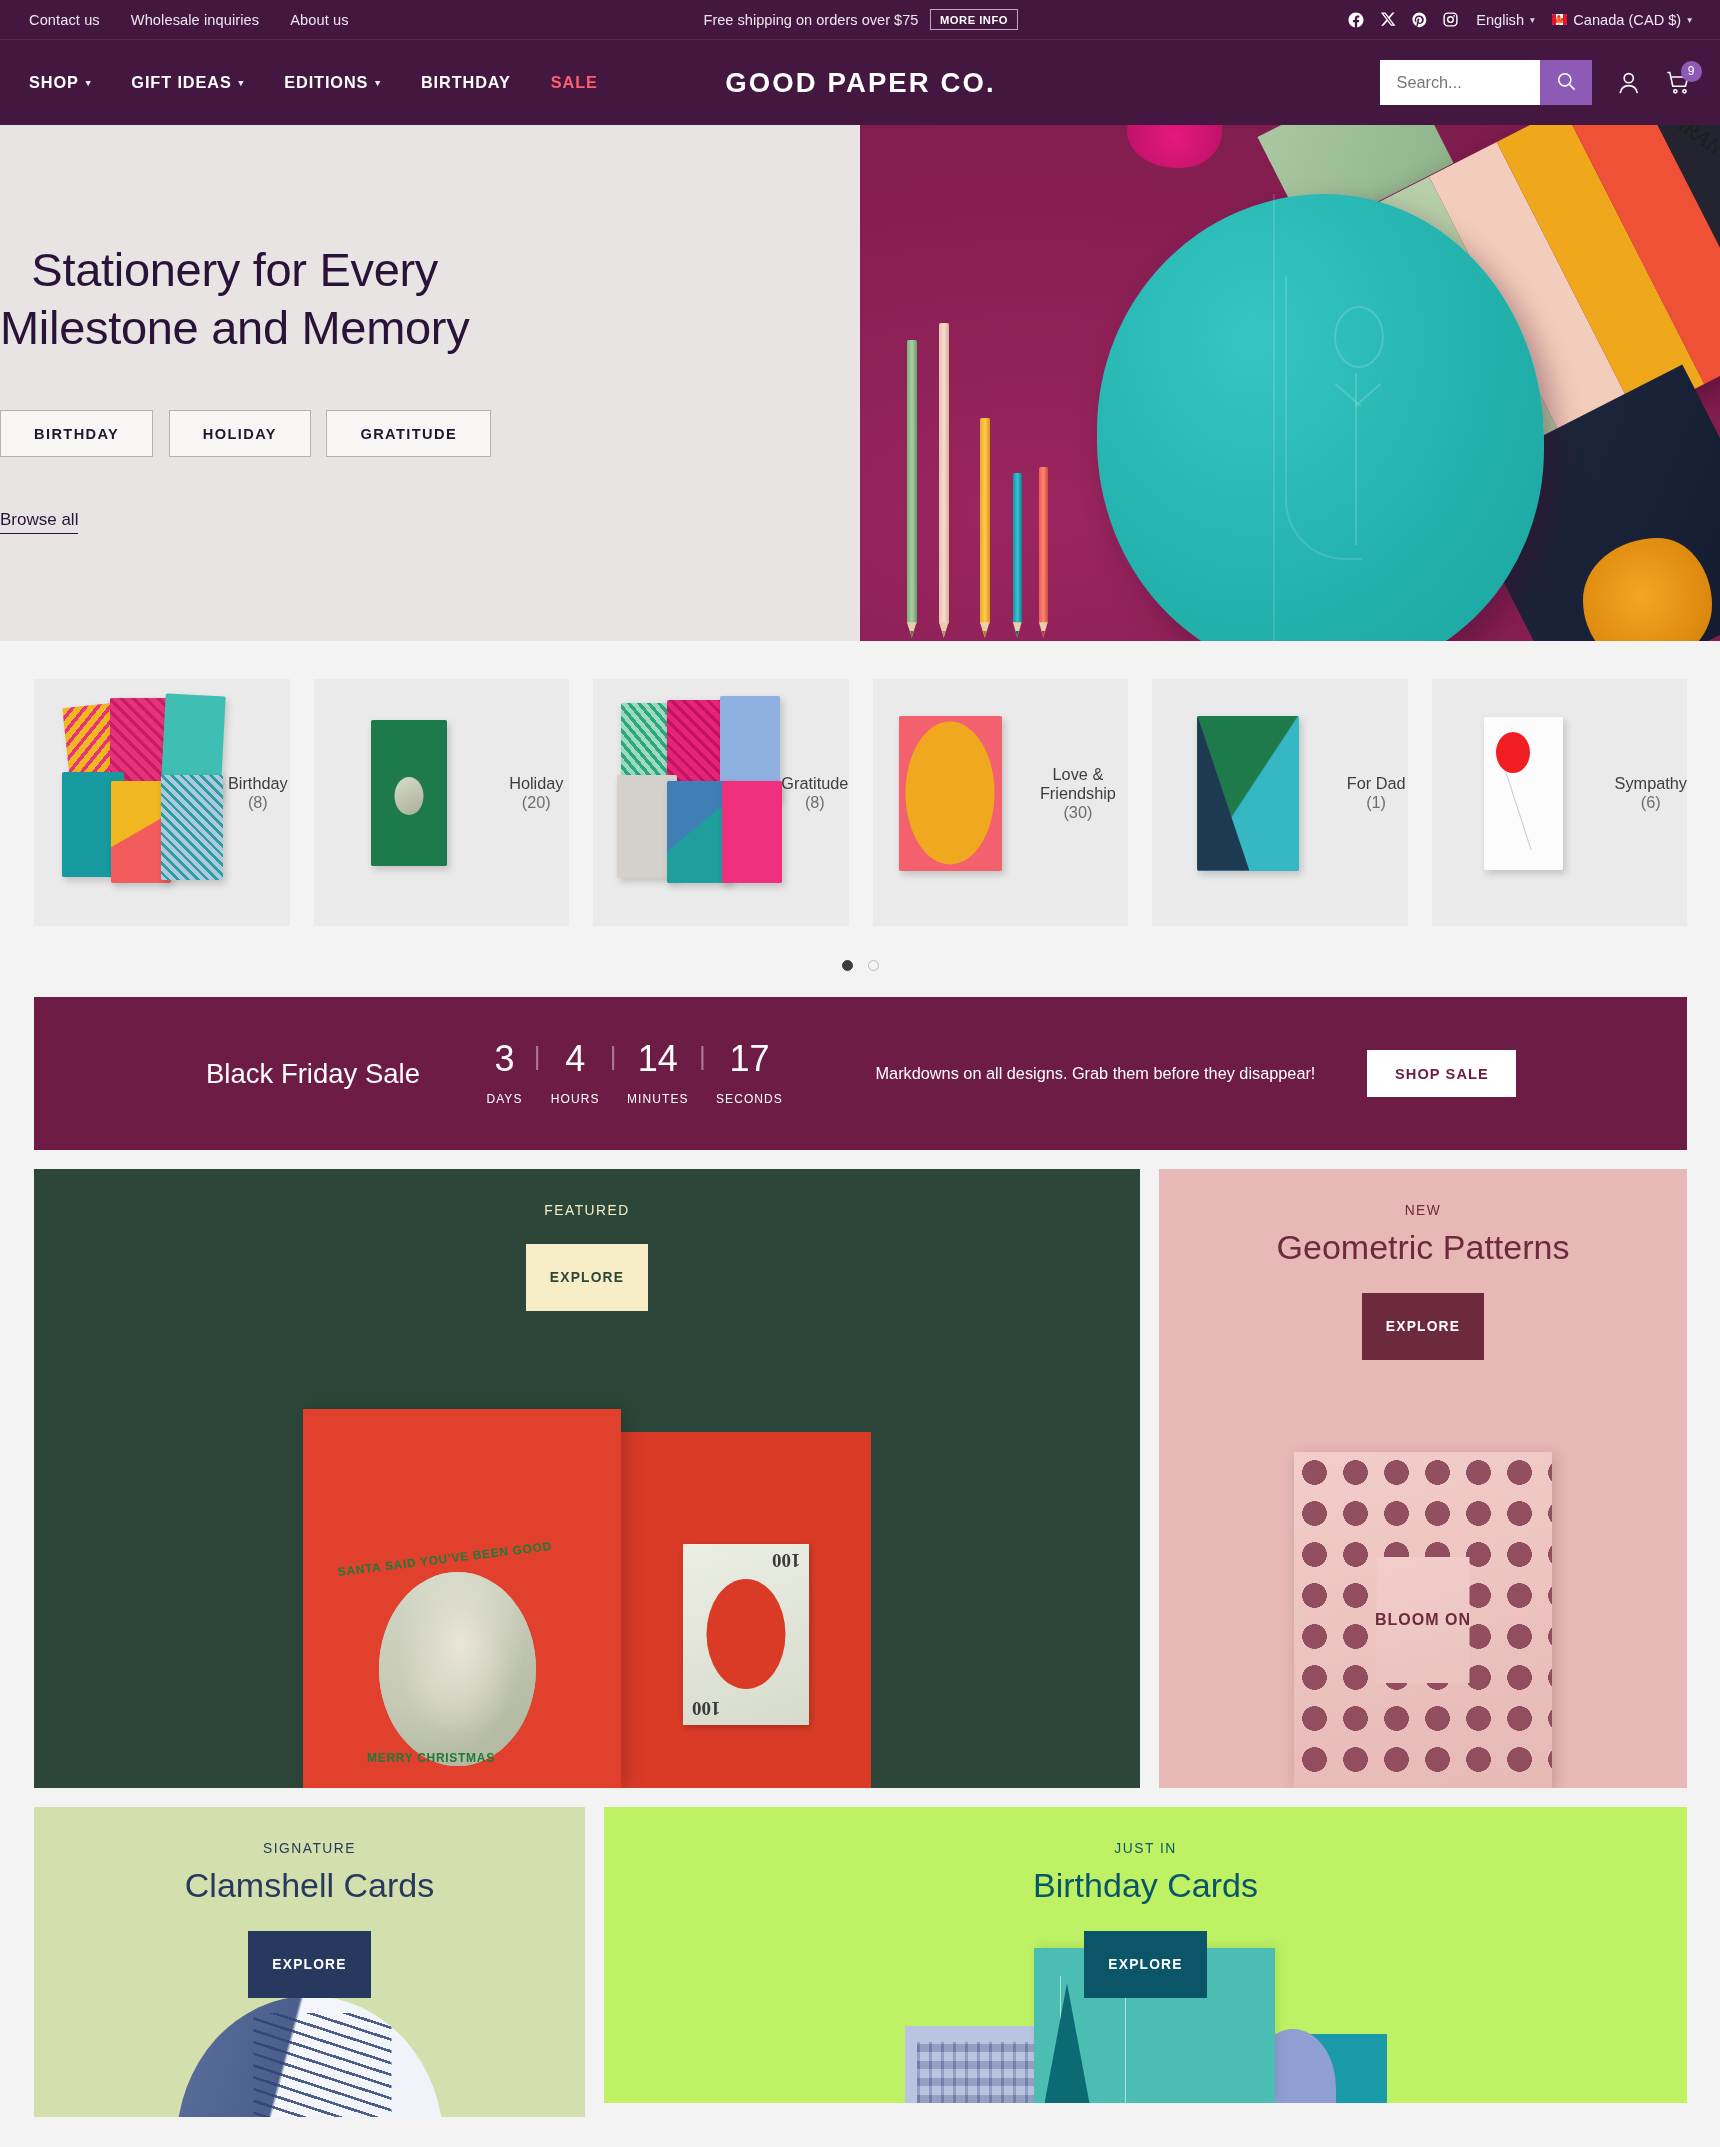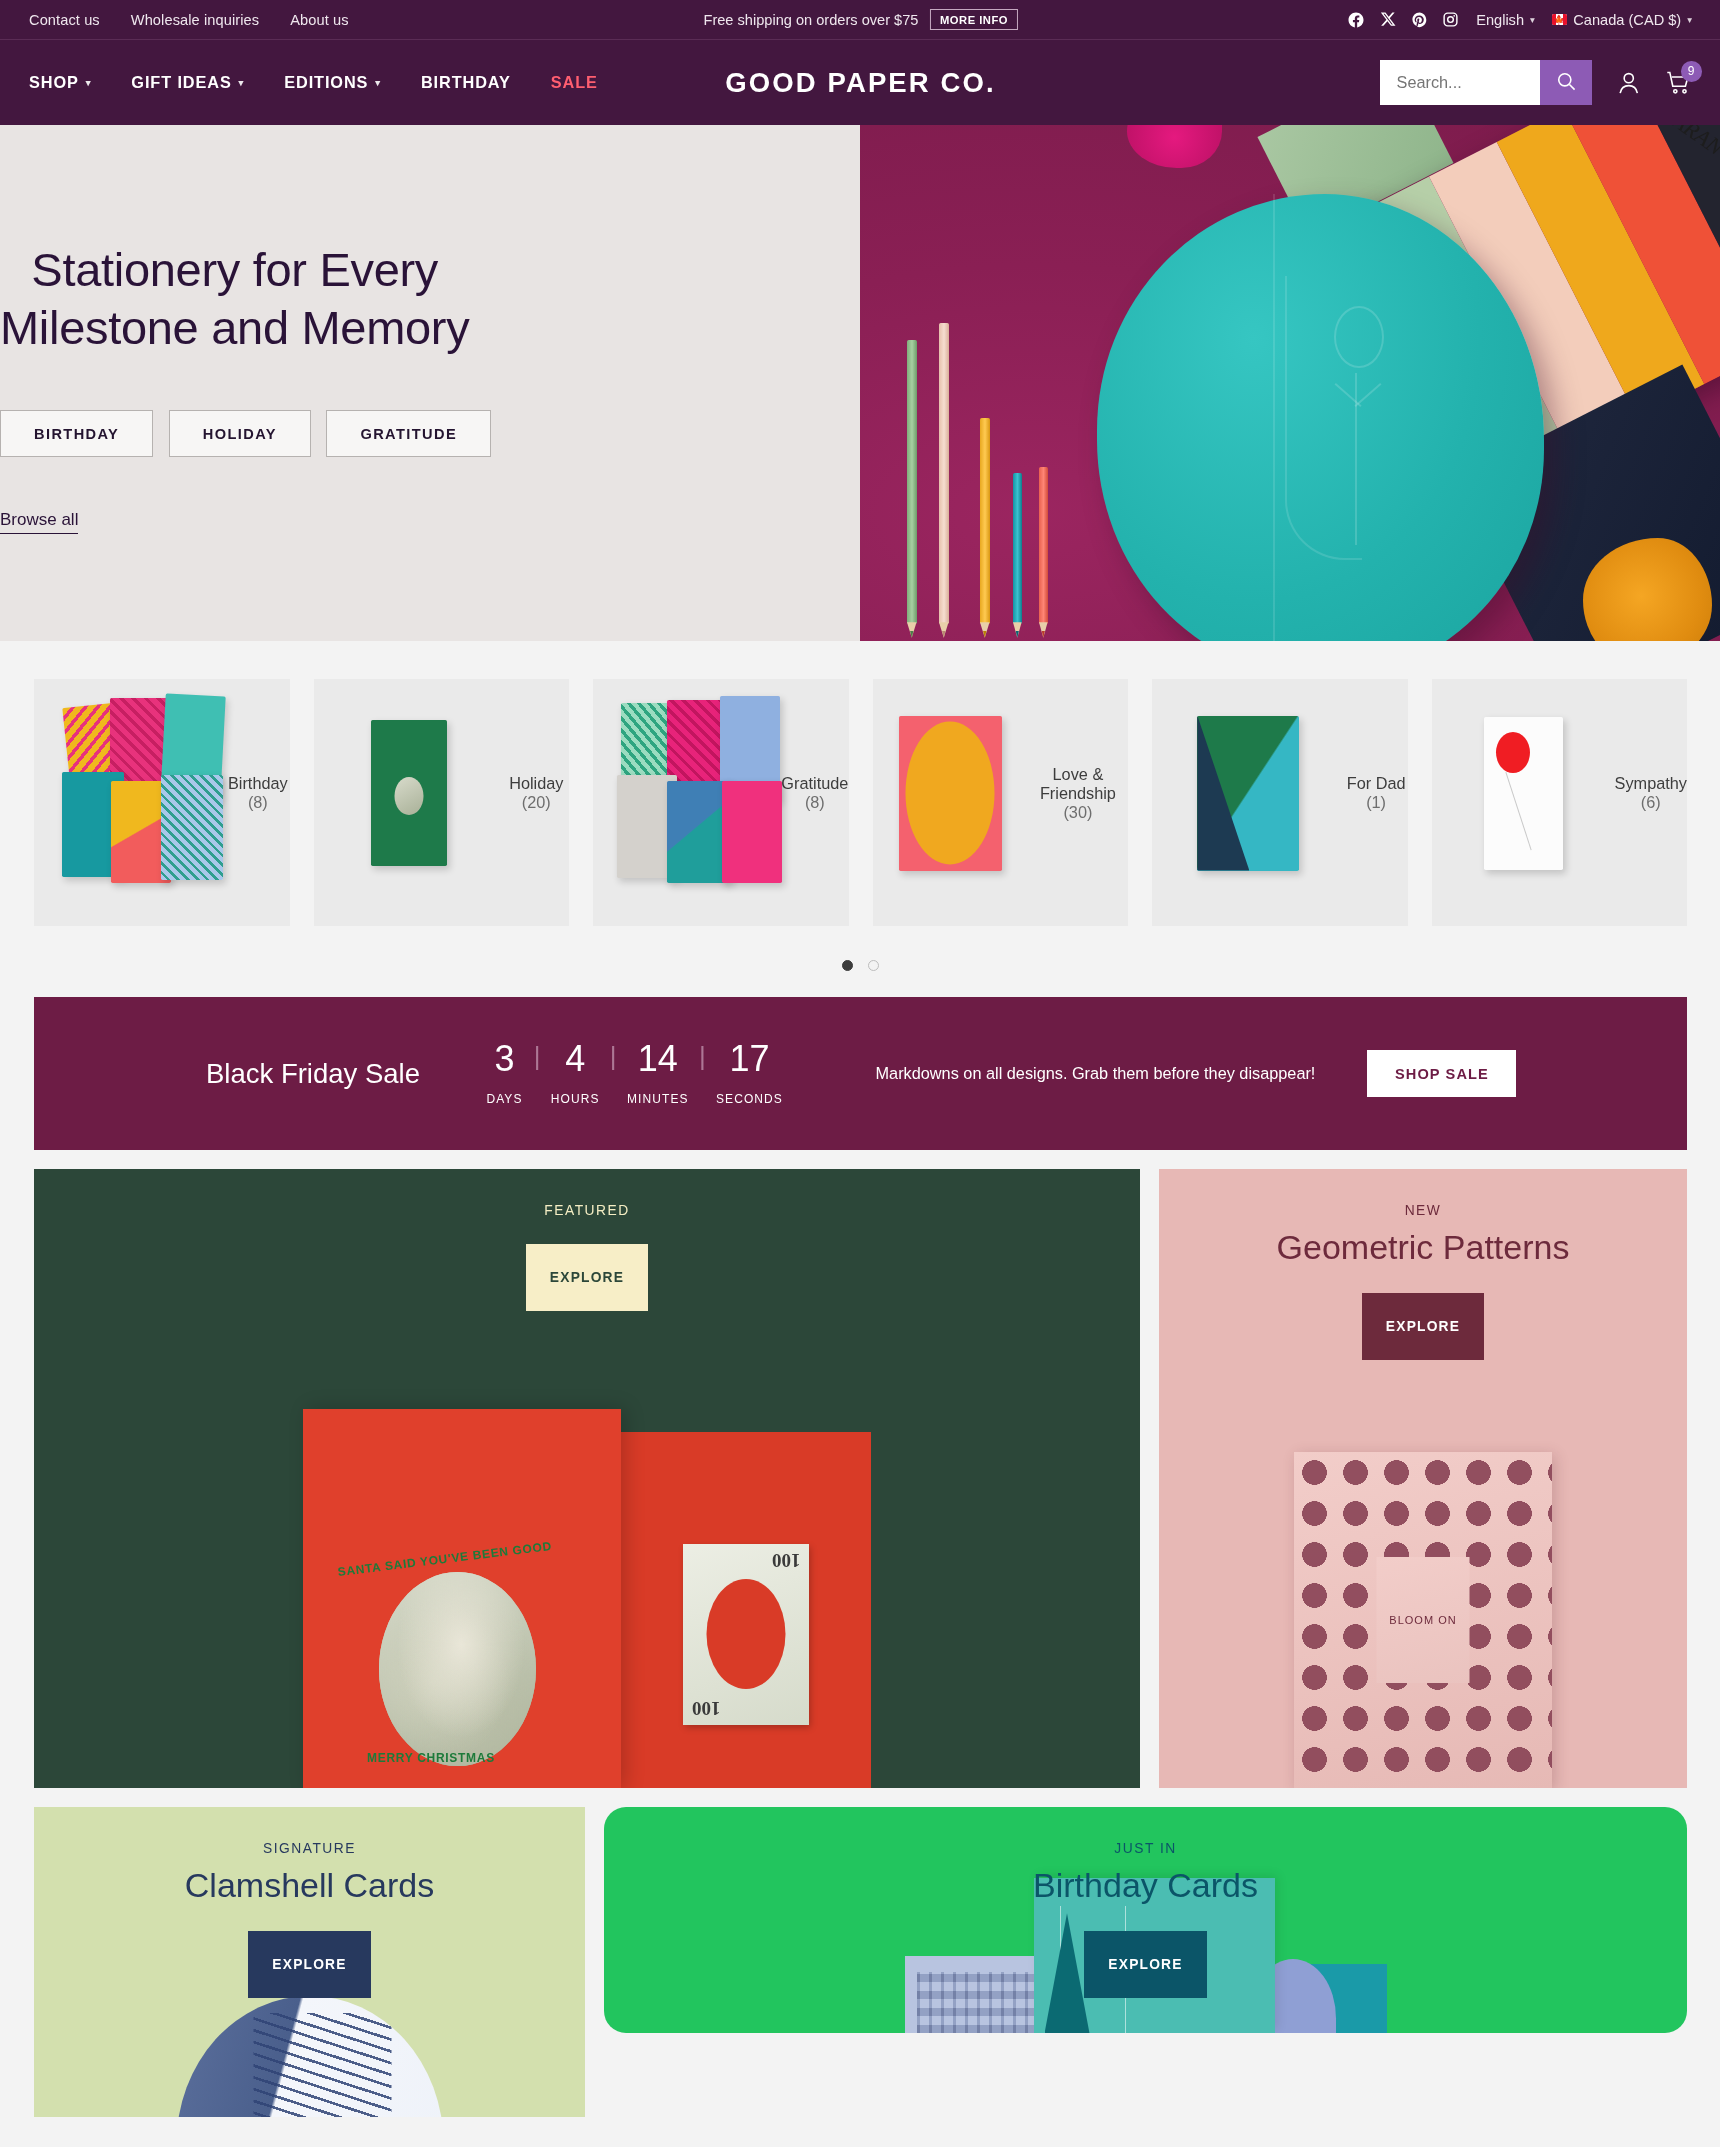--- a/index.html
+++ b/index.html
@@ -343,30 +343,30 @@
       radial-gradient(circle at 50% 50%, #8a4456 0 42%, transparent 43%);
     background-size: 41px 41px;
     opacity: .92;
   }
   .geo-mask {
     position: absolute; left: 50%; top: 50%; transform: translate(-50%,-50%);
     width: 93px; height: 126px; background: linear-gradient(165deg,#f2cdc9,#eac3bf);
   }
   .geo-txt {
     position: absolute; left: 50%; top: 50%; transform: translate(-50%,-50%);
-    color: #6d2a3c; font-size: 11px; font-weight: normal; letter-spacing: 1px;
+    color: #6d2a3c; font-size: 16px; font-weight: bold; letter-spacing: 1px;
     line-height: 1.5; z-index: 4;
   }
 
   
   .collections2 { padding: 19px 34px 0; display: flex; gap: 19px; }
   .tile-clam { flex: 0 0 551px; background: #d3e0ae; height: 310px; }
   .tile-clam .tile-kicker, .tile-clam .tile-title { color: #27395e; }
   .tile-clam .tile-btn { background: #27395e; color: #fff; }
-  .tile-bday { flex: 1; background: #22c55e; height: 226px; border-radius: 22px; }
+  .tile-bday { flex: 1; background: #bef264; height: 296px; }
   .tile-bday .tile-kicker, .tile-bday .tile-title { color: #0b5568; }
   .tile-bday .tile-btn { background: #0b5568; color: #fff; }
 
   .clam-art {
     position: absolute; left: 50%; transform: translateX(-50%);
     bottom: -103px; width: 267px; height: 215px;
   }
   .clam-oval {
     position: absolute; left: 0; bottom: 0; width: 267px; height: 224px;
     border-radius: 50% 50% 0 0 / 66% 66% 0 0;

